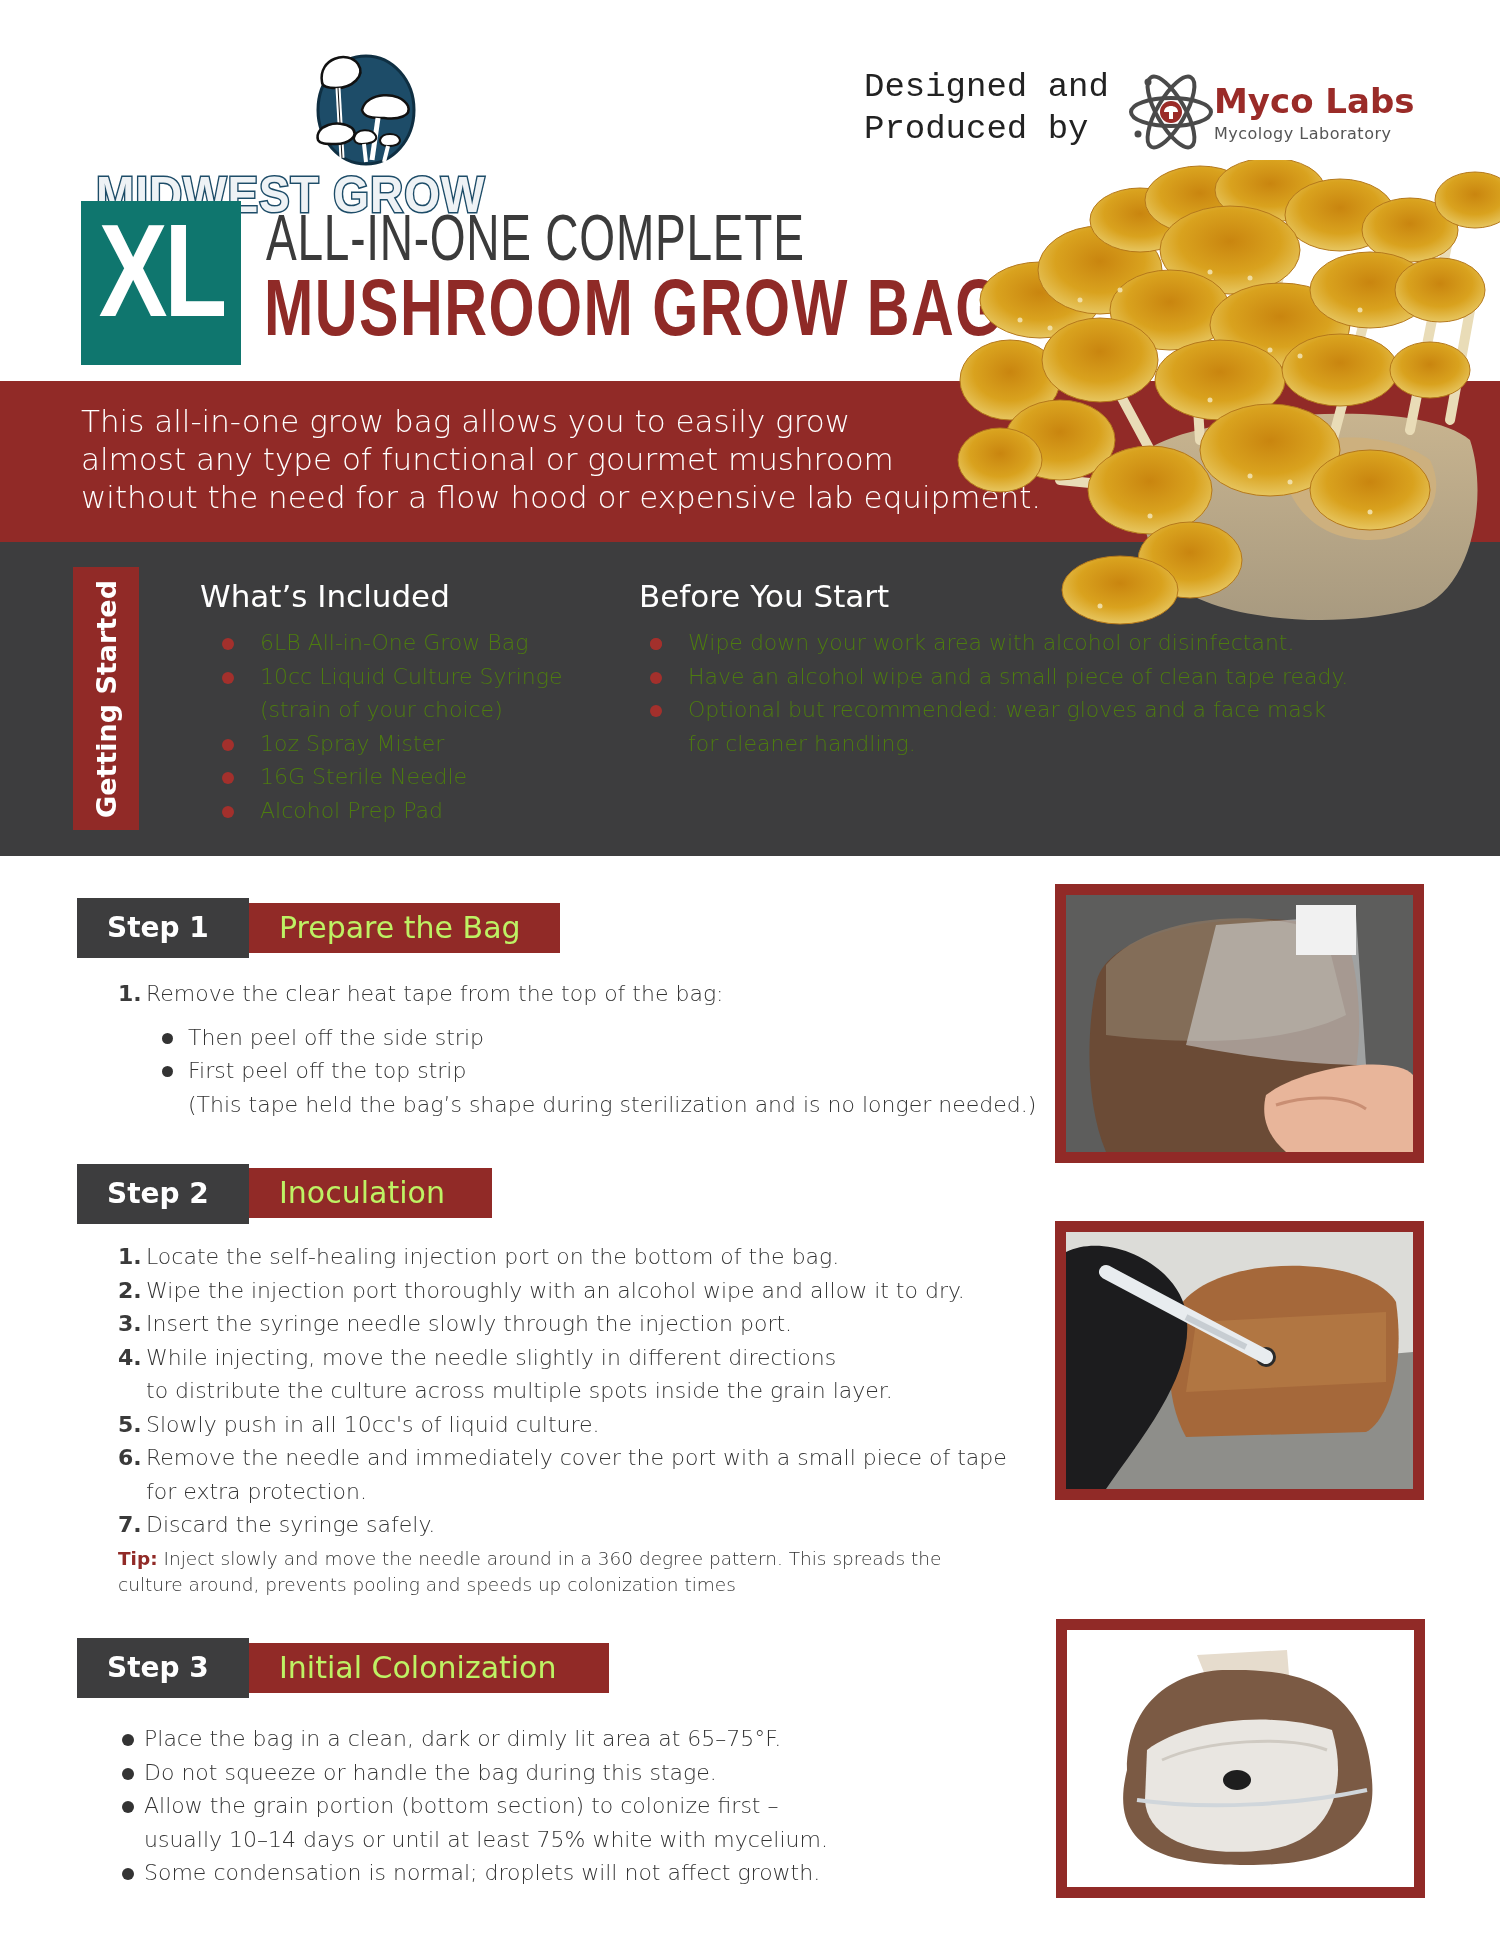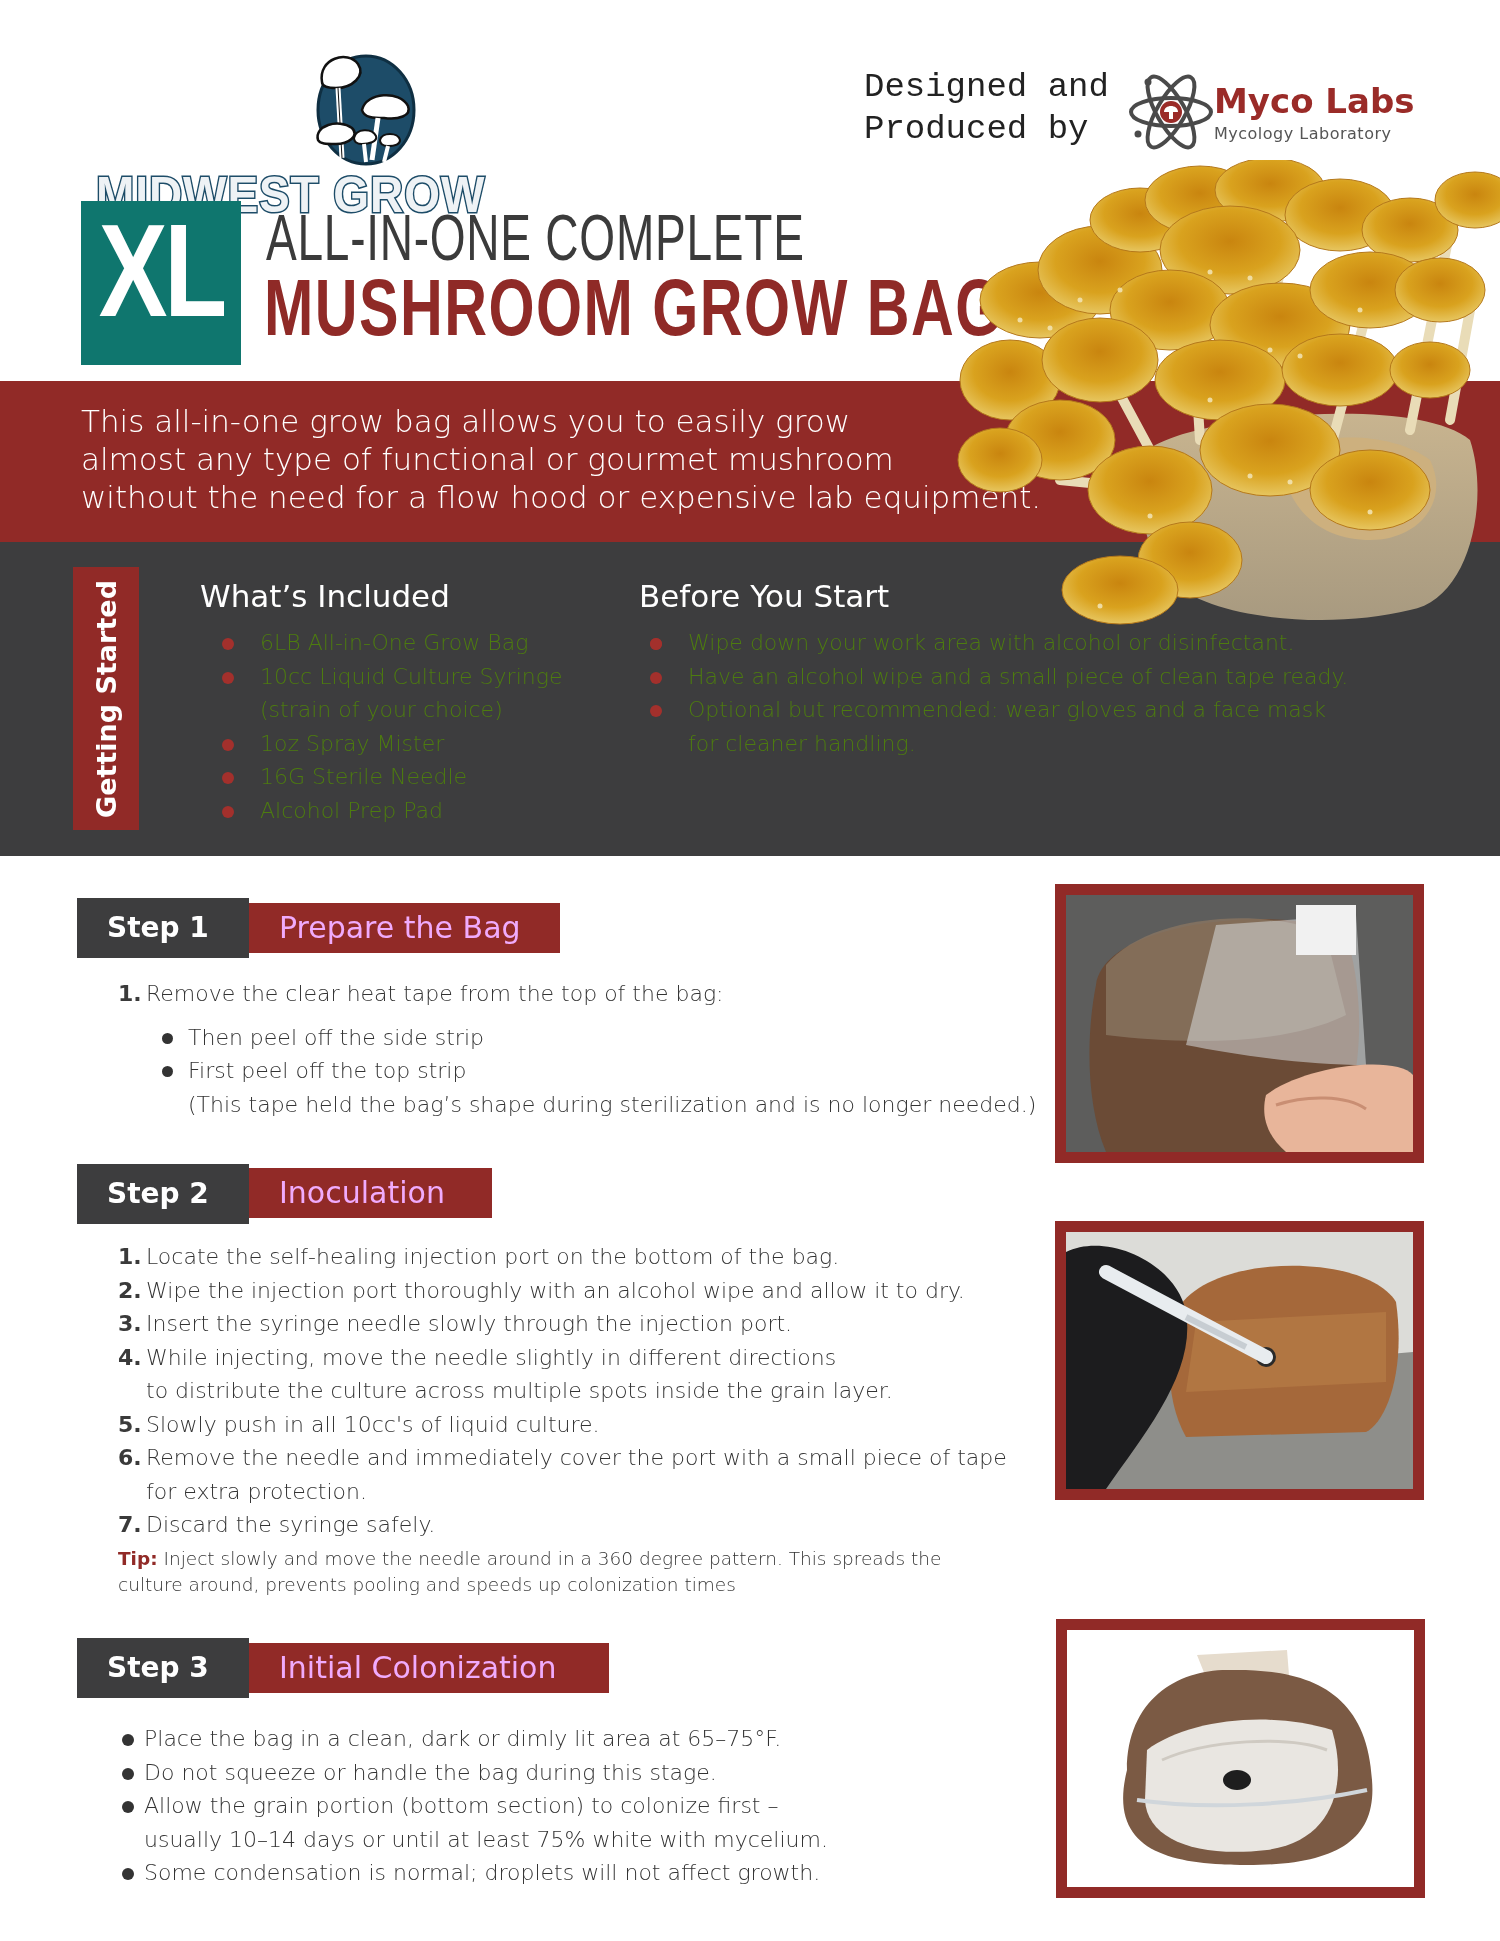--- a/index.html
+++ b/index.html
@@ -55,21 +55,21 @@
   .dot-list li .bullet { position: absolute; left: 0; top: 12px; width: 12px; height: 12px; border-radius: 50%; background: #a3302c; }
   .inc-list { left: 222px; top: 626px; width: 420px; }
   .bys-list { left: 650px; top: 626px; width: 700px; }
 
   
   .hero { left: 950px; top: 160px; width: 550px; height: 470px; }
 
   
   .step-num { background: #3d3d3e; color: #fff; font-family: "DejaVu Sans", sans-serif; font-weight: 700;
     font-size: 28px; height: 60px; line-height: 60px; width: 172px; padding-left: 30px; }
-  .step-title { background: #912a27; color: #f0abfc; font-family: "DejaVu Sans", sans-serif; font-weight: 400;
+  .step-title { background: #912a27; color: #bef264; font-family: "DejaVu Sans", sans-serif; font-weight: 400;
     font-size: 30px; height: 50px; line-height: 50px; padding-left: 30px; }
 
   .body-text { color: #333; font-family: "DejaVu Sans", sans-serif; font-size: 22px; font-weight: 300; }
   .num-list { list-style: none; }
   .num-list li { position: relative; padding-left: 28px; line-height: 33.5px; }
   .num-list li .n { position: absolute; left: 0; top: 0; font-weight: 700; color: #3a3a3a; }
   .sub-list { list-style: none; margin-left: 42px; margin-top: 10px; }
   .sub-list li { position: relative; padding-left: 28px; line-height: 33.5px; }
   .sub-list li .b { position: absolute; left: 2px; top: 12px; width: 11px; height: 11px; border-radius: 50%; background: #333; }
   .sub-note { padding-left: 70px; line-height: 33.5px; }

